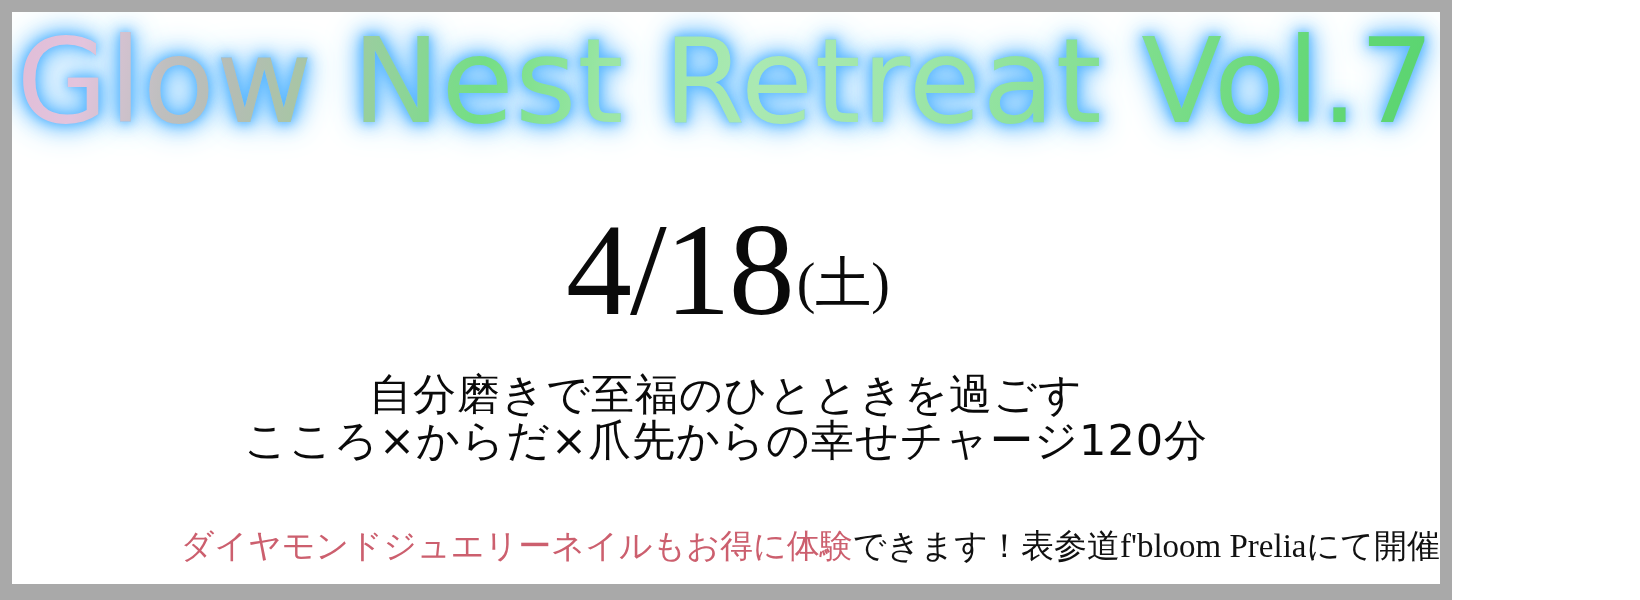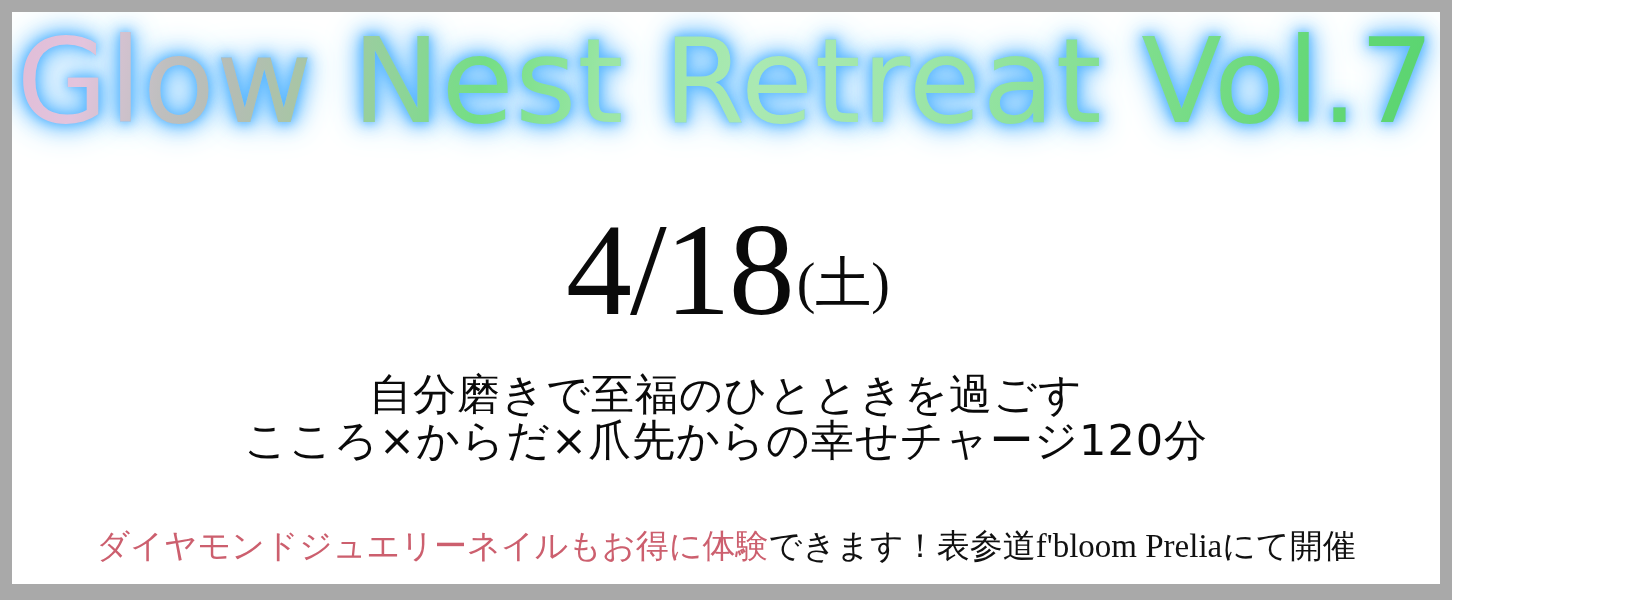--- a/index.html
+++ b/index.html
@@ -136,21 +136,21 @@
     font-size: 43px;
     letter-spacing: 1px;
   }
 
   
   .footer {
     position: absolute;
     top: 512px;
     left: 0;
     right: 0;
-    text-align: center;
+    text-align: right;
     white-space: nowrap;
     font-family: "Liberation Serif", "DejaVu Serif", serif;
     font-size: 33px;
     font-weight: 400;
     color: #111111;
     letter-spacing: 0px;
   }
   .footer .hl {
     color: #cc5f6e;
   }

